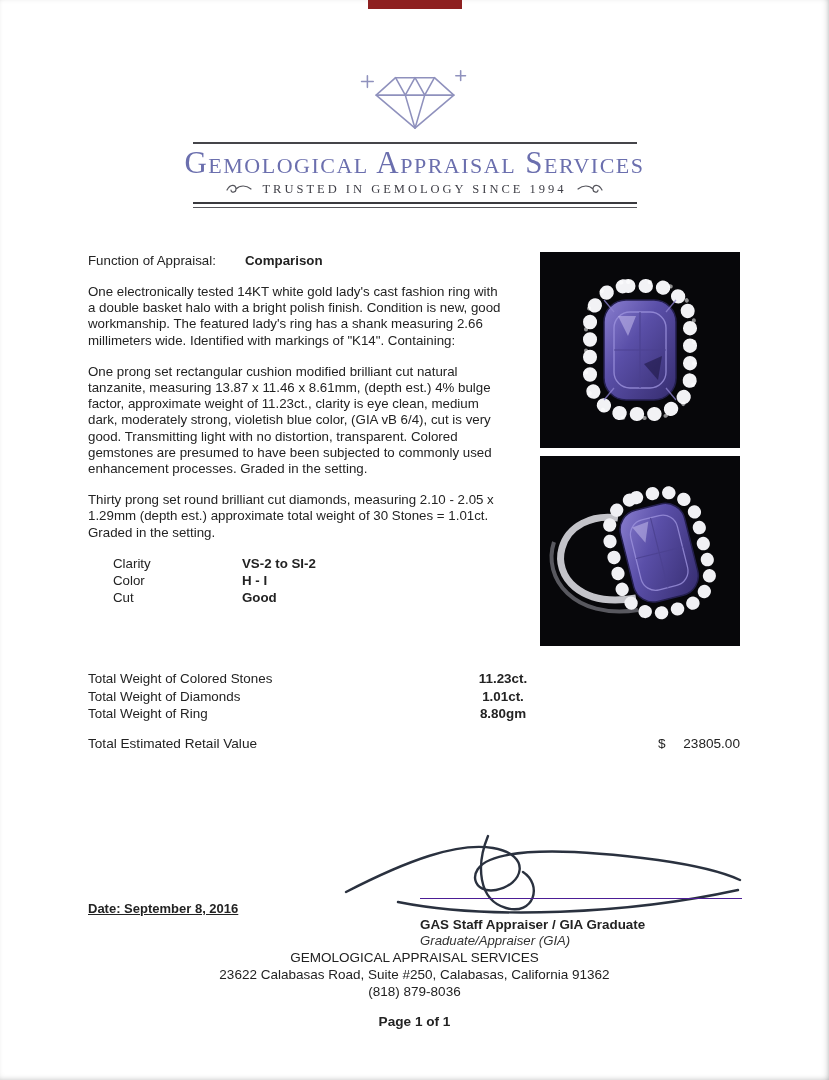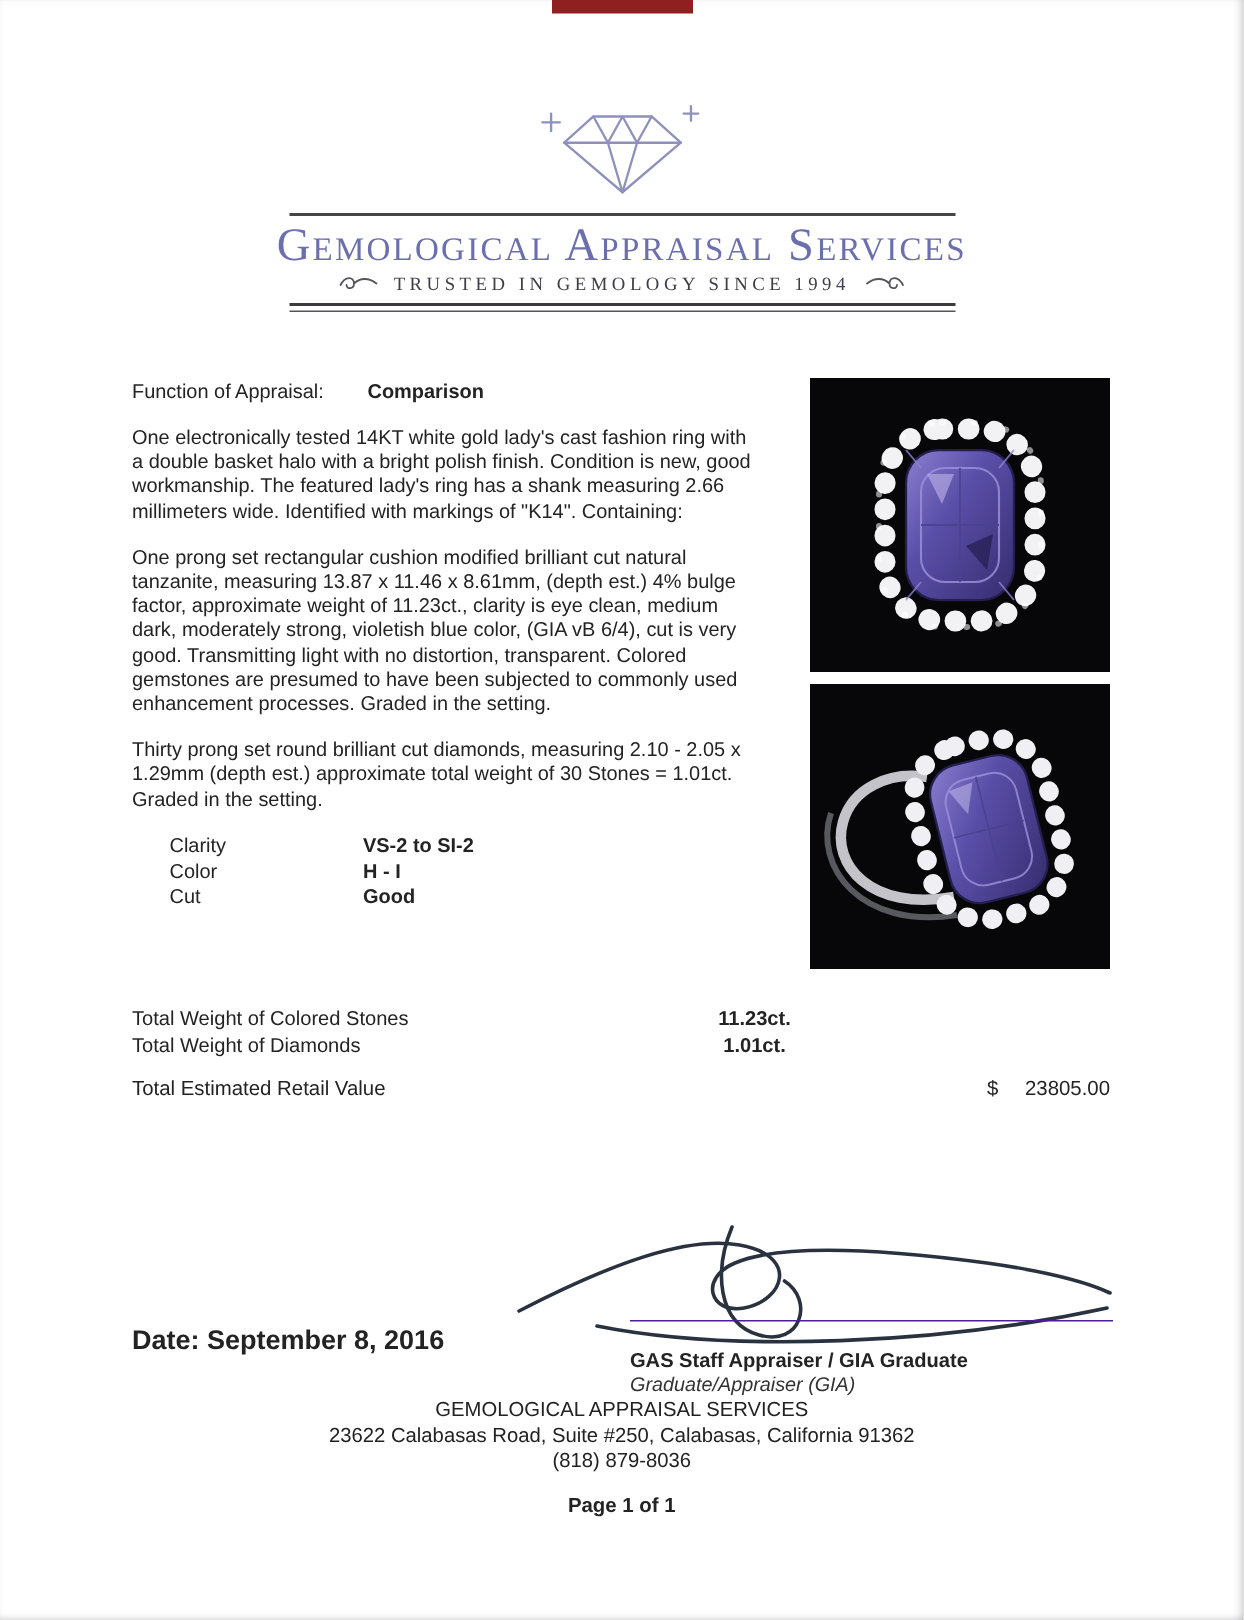--- a/index.html
+++ b/index.html
@@ -57,21 +57,21 @@
   
   .totals { margin-top:24px; }
   .total-row { display:grid; grid-template-columns:360px 110px; line-height:17.5px; font-size:13.4px; }
   .total-value { text-align:center; font-weight:bold; }
   .retail-row { display:flex; align-items:center; margin-top:13px; font-size:13.6px; font-weight:normal; }
   .retail-right { margin-left:auto; width:82px; display:flex; justify-content:space-between; }
 
   
   .sig-area { position:relative; height:95px; margin:0 89px 0 88px; margin-top:95px; }
   .sig-svg { position:absolute; left:250px; top:-16px; width:410px; height:92px; }
-  .date-line { position:absolute; left:0; top:55px; font-size:18px; font-weight:bold; }
+  .date-line { position:absolute; left:0; top:55px; font-size:13px; font-weight:bold;text-decoration:underline; }
   .appraiser { position:absolute; left:332px; top:52px; width:322px; border-top:1px solid #4c1d95; padding-top:18px; }
   .appraiser-title { font-size:13.4px; font-weight:bold; line-height:16px; }
   .appraiser-subtitle { font-size:13.2px; font-style:italic; color:#333; line-height:16px; }
 
   
   .footer { text-align:center; margin-top:8px; font-size:13.5px; line-height:17px; color:#222; }
   .page-indicator { text-align:center; margin-top:14px; font-size:13.6px; font-weight:bold; }
 </style>
 </head>
 <body>
@@ -182,20 +182,24 @@
 
     <div class="totals">
       <div class="total-row">
         <span>Total Weight of Colored Stones</span>
         <span class="total-value">11.23ct.</span>
       </div>
       <div class="total-row">
         <span>Total Weight of Diamonds</span>
         <span class="total-value">1.01ct.</span>
       </div>
+      <div class="total-row">
+        <span>Total Weight of Ring</span>
+        <span class="total-value">8.80gm</span>
+      </div>
     </div>
 
     <div class="retail-row">
       <span>Total Estimated Retail Value</span>
       <span class="retail-right">
         <span>$</span>
         <span>23805.00</span>
       </span>
     </div>
   </div>

